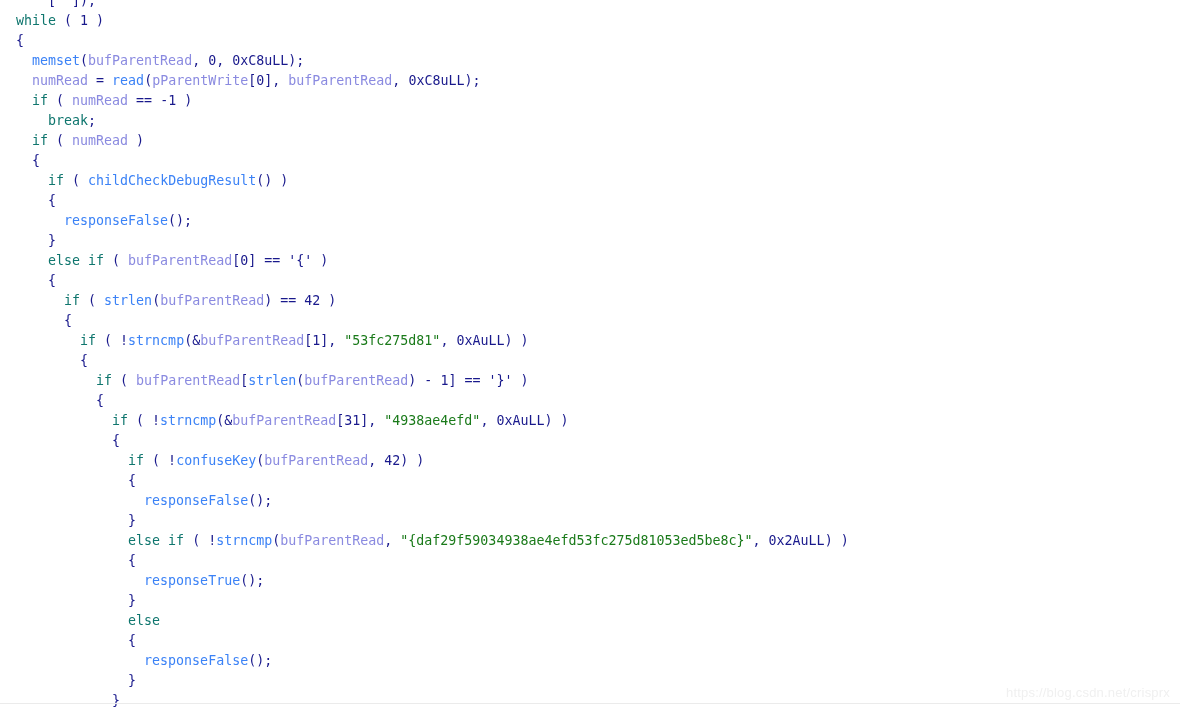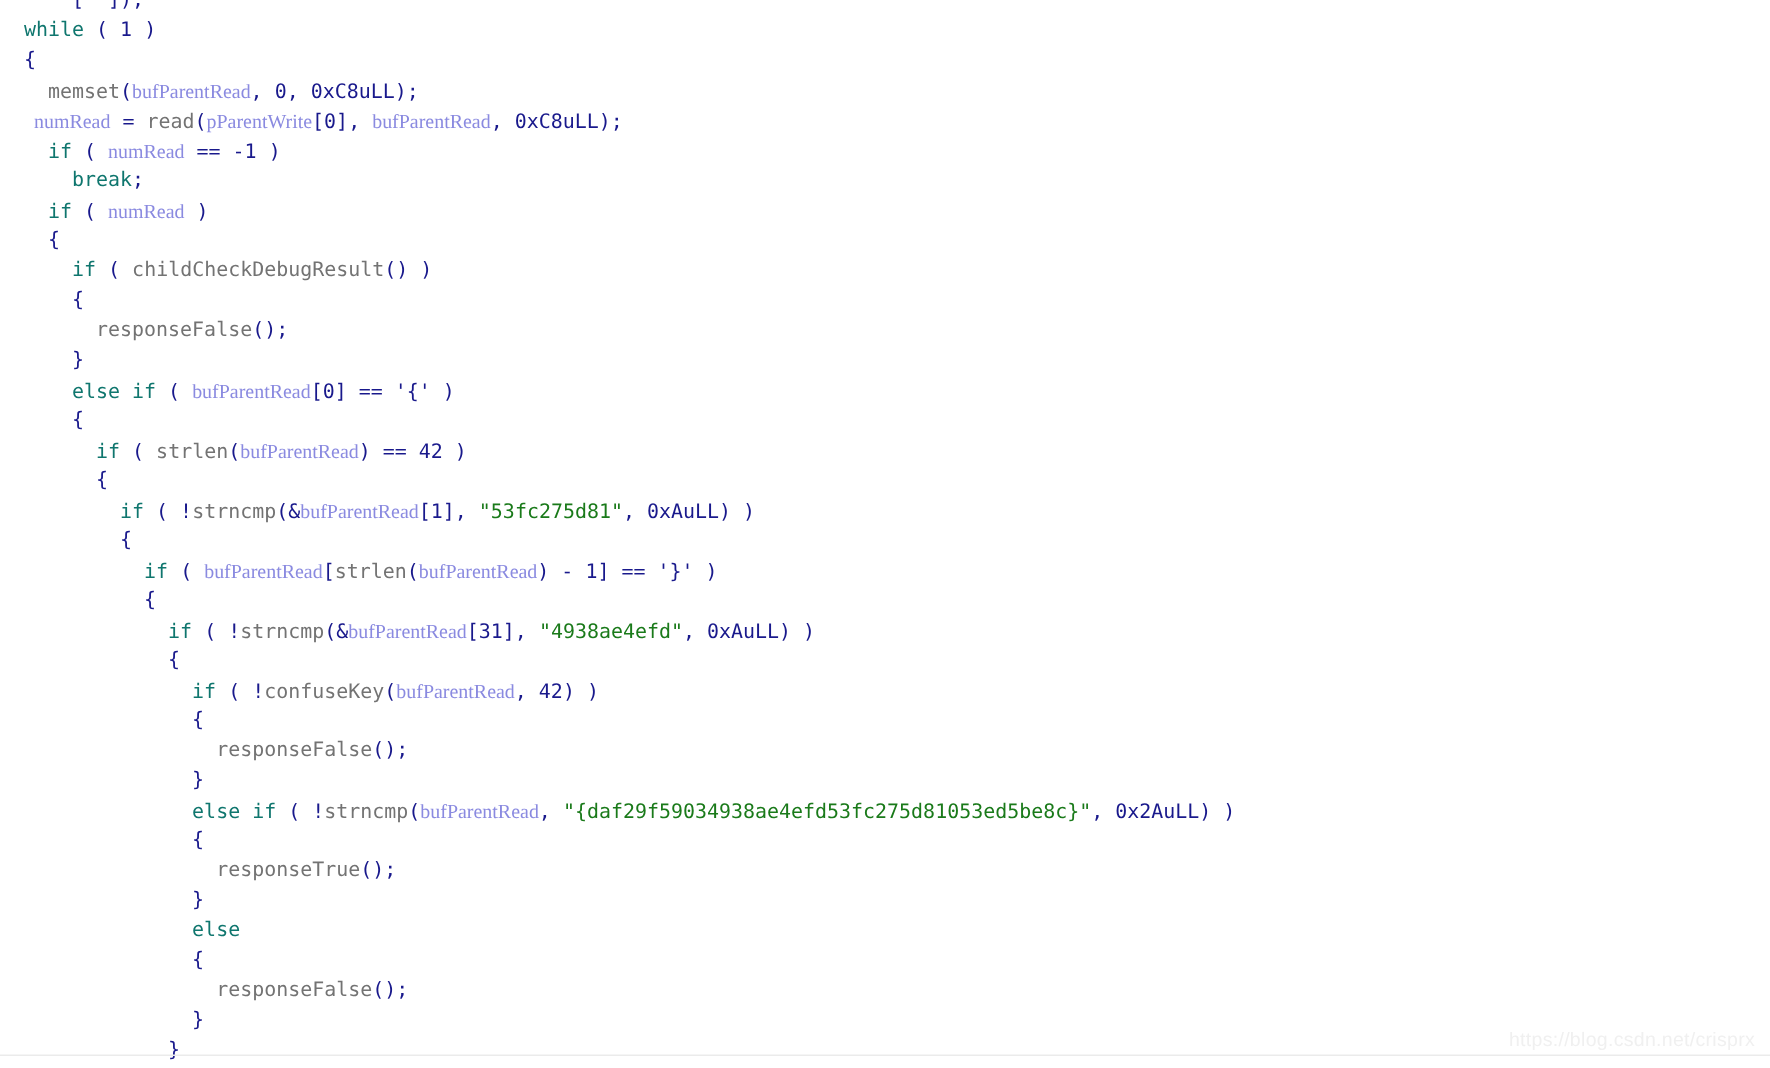--- a/index.html
+++ b/index.html
@@ -41,22 +41,22 @@
     display: block;
     height: 20px;
     padding-left: 16px;
     white-space: pre;
   }
 
   
   .t-pun  { color: #19198c; }  
   .t-kw   { color: #0f766e; }  
   .t-num  { color: #19198c; }  
-  .t-fn   { color: #737373; }  
-  .t-var  { color: #8a8ae0; font-family: Liberation Serif, serif; }  
+  .t-fn   { color: #3b82f6; }  
+  .t-var  { color: #8a8ae0; }  
   .t-str  { color: #1a7a1a; }  
 
   
   .bottom-rule {
     position: absolute;
     left: 0;
     bottom: 8px;
     width: 1180px;
     height: 1px;
     background: #ebebeb;

